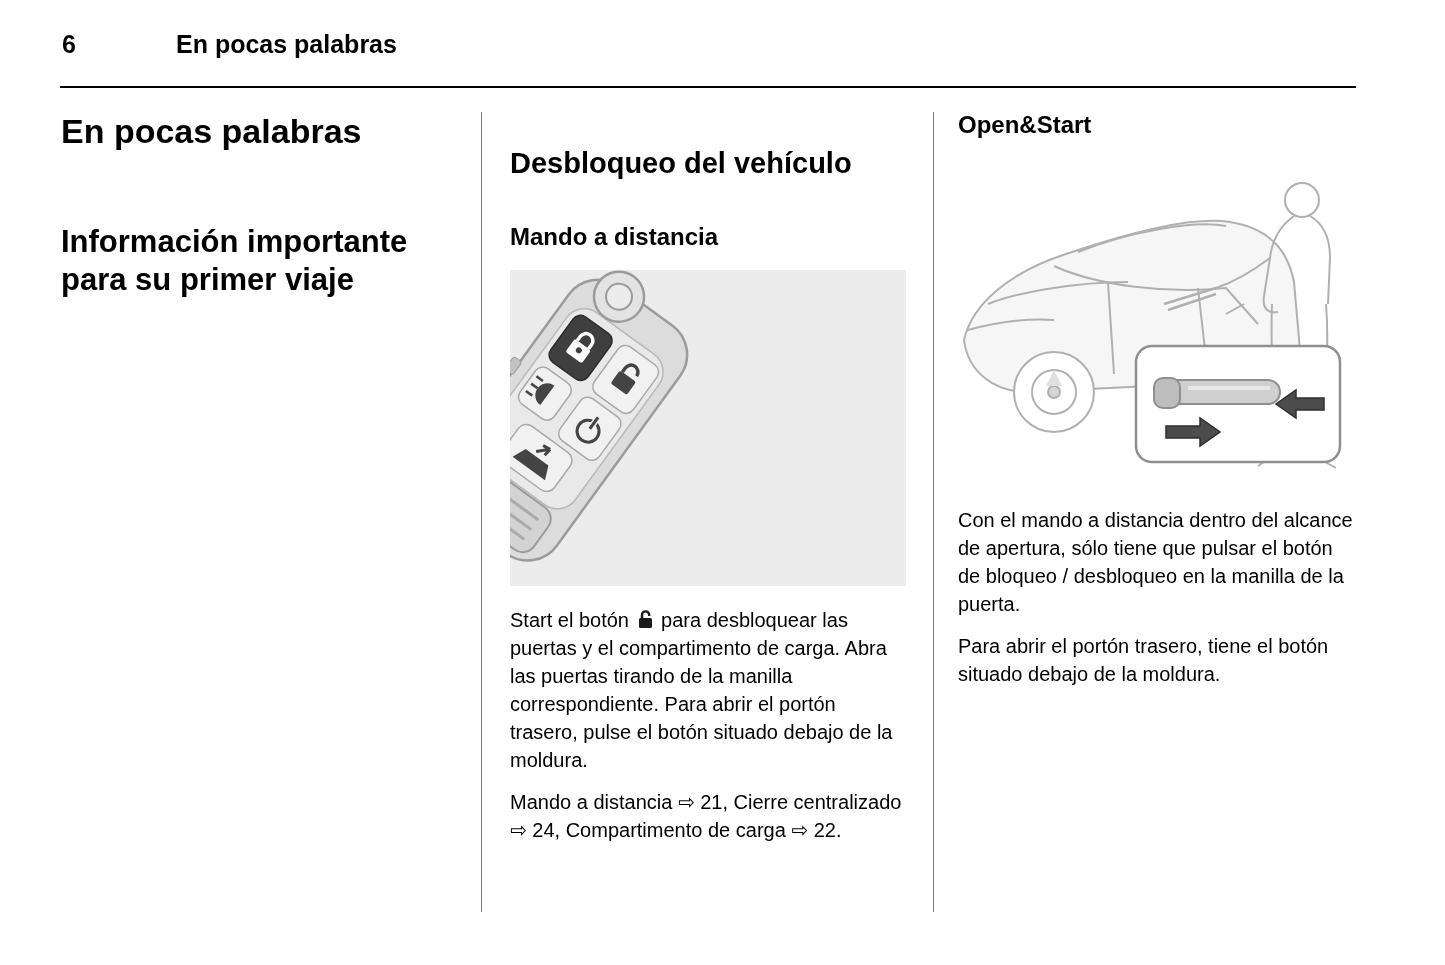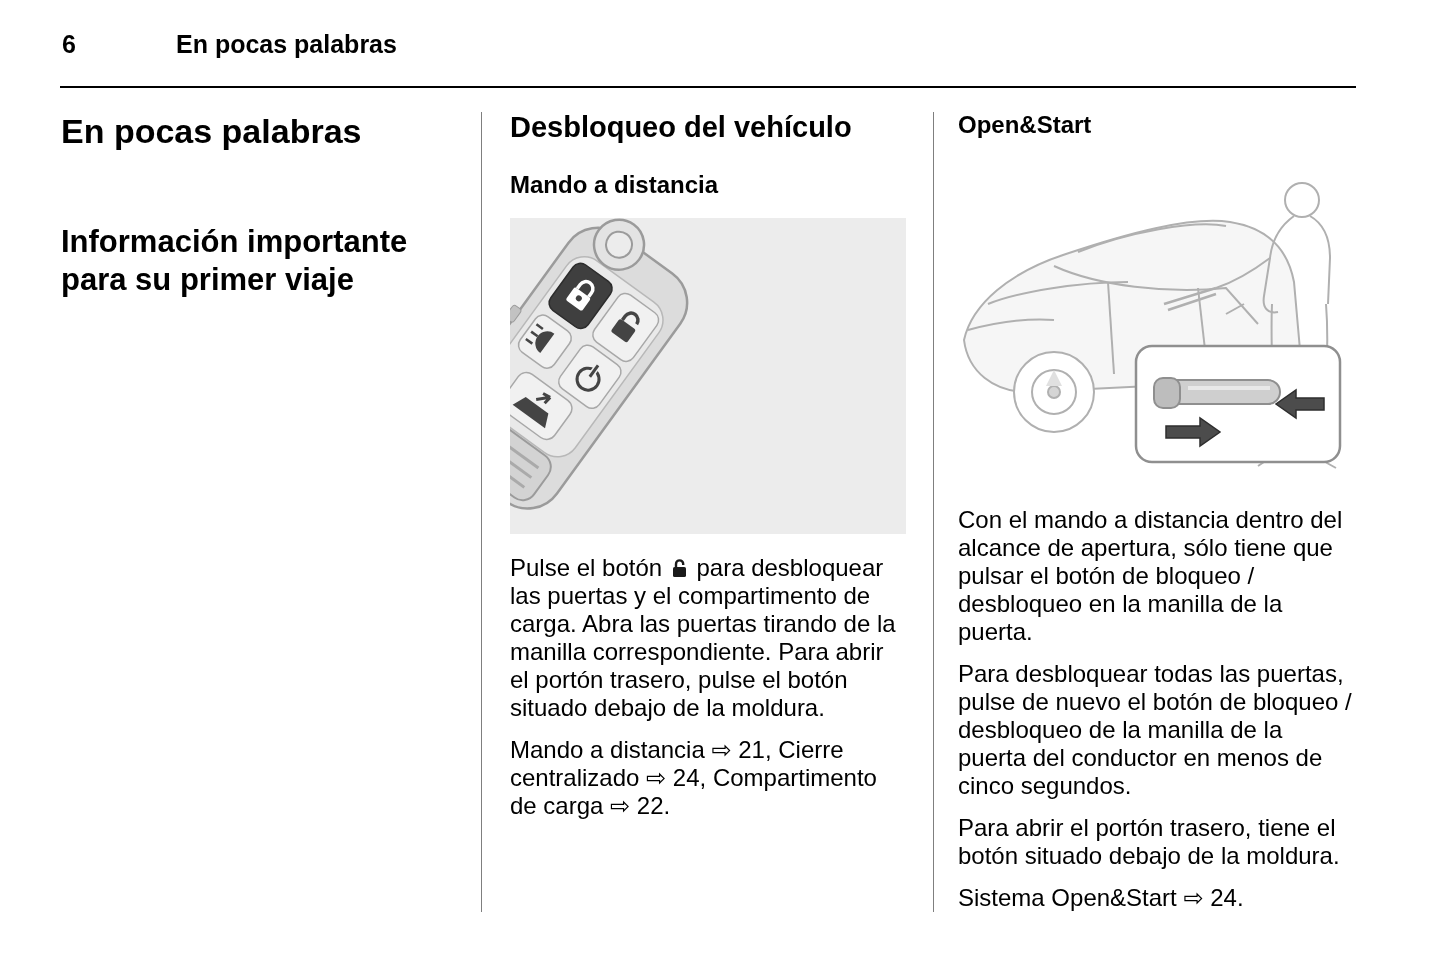--- a/index.html
+++ b/index.html
@@ -35,35 +35,35 @@
   .col-right { left:958px; width:398px; }
 
   .chapter-title {
     font-size:34px; font-weight:bold; line-height:1.15;
   }
   .chapter-subtitle {
     margin-top:72px;
     font-size:31px; font-weight:bold; line-height:1.22;
   }
   .col-heading {
-    font-size:29px; font-weight:bold; line-height:1.1;
+    font-size:29px; font-weight:bold; line-height:1.1;margin-top:36px;
   }
   .col-subheading {
-    margin-top:28px;
+    margin-top:44px;
     font-size:24px; font-weight:bold; line-height:1.1;
   }
   .col-right .col-heading-sm {
     font-size:24px; font-weight:bold; line-height:1.1;
   }
   figure { display:block; }
   .fig-key { margin-top:20px; width:396px; height:316px; }
   .fig-car { margin-top:16px; width:398px; height:332px; }
   .body-para {
     margin-top:14px;
-    font-size:24px; line-height:28px;
+    font-size:20px; line-height:28px;
   }
   .body-para.first { margin-top:20px; }
   .inline-lock {
     display:inline-block; width:17px; height:20px;
     vertical-align:-2px; margin:0 2px;
   }
 </style>
 </head>
 <body>
 
@@ -142,21 +142,21 @@
           <rect x="-44" y="216" width="100" height="52" rx="14" fill="#d3d3d3" stroke="#9b9b9b" stroke-width="2"></rect>
           <line x1="-32" y1="230" x2="44" y2="230" stroke="#aaaaaa" stroke-width="3"></line>
           <line x1="-32" y1="242" x2="44" y2="242" stroke="#aaaaaa" stroke-width="3"></line>
           <line x1="-32" y1="254" x2="44" y2="254" stroke="#aaaaaa" stroke-width="3"></line>
         </g>
       </g>
     </svg>
   </figure>
 
   <p class="body-para first">
-    <span>Pulse el botón </span><span class="inline-lock"><svg width="17" height="20" viewBox="0 0 17 20">
+    <span>Start el botón </span><span class="inline-lock"><svg width="17" height="20" viewBox="0 0 17 20">
           <path d="M5 9 V6 a3.6 3.6 0 0 1 7.2 0 v1" fill="none" stroke="#1a1a1a" stroke-width="2.4"></path>
           <rect x="2" y="9" width="13" height="10" rx="1.6" fill="#1a1a1a"></rect>
         </svg></span><span> para desbloquear las puertas y el compartimento de carga. Abra las puertas tirando de la manilla correspondiente. Para abrir el portón trasero, pulse el botón situado debajo de la moldura.</span>
   </p>
   <p class="body-para">Mando a distancia ⇨ 21, Cierre centralizado ⇨ 24, Compartimento de carga ⇨ 22.</p>
 </section>
 
 <section class="col col-right">
   <h2 class="col-heading-sm" style="font-size:24px;font-weight:bold;">Open&amp;Start</h2>
 
@@ -199,16 +199,14 @@
         </g>
         <g fill="#4c4c4c" stroke="#2e2e2e" stroke-width="1.5">
           <path d="M208 272 h34 v-8 l20 14 l-20 14 v-8 h-34 z"></path>
           <path d="M366 244 h-28 v-8 l-20 14 l20 14 v-8 h28 z"></path>
         </g>
       </g>
     </svg>
   </figure>
 
   <p class="body-para first">Con el mando a distancia dentro del alcance de apertura, sólo tiene que pulsar el botón de bloqueo / desbloqueo en la manilla de la puerta.</p>
-  <p class="body-para">Para desbloquear todas las puertas, pulse de nuevo el botón de bloqueo / desbloqueo de la manilla de la puerta del conductor en menos de cinco segundos.</p>
   <p class="body-para">Para abrir el portón trasero, tiene el botón situado debajo de la moldura.</p>
-  <p class="body-para">Sistema Open&amp;Start ⇨ 24.</p>
 </section>
 
 </body></html>

